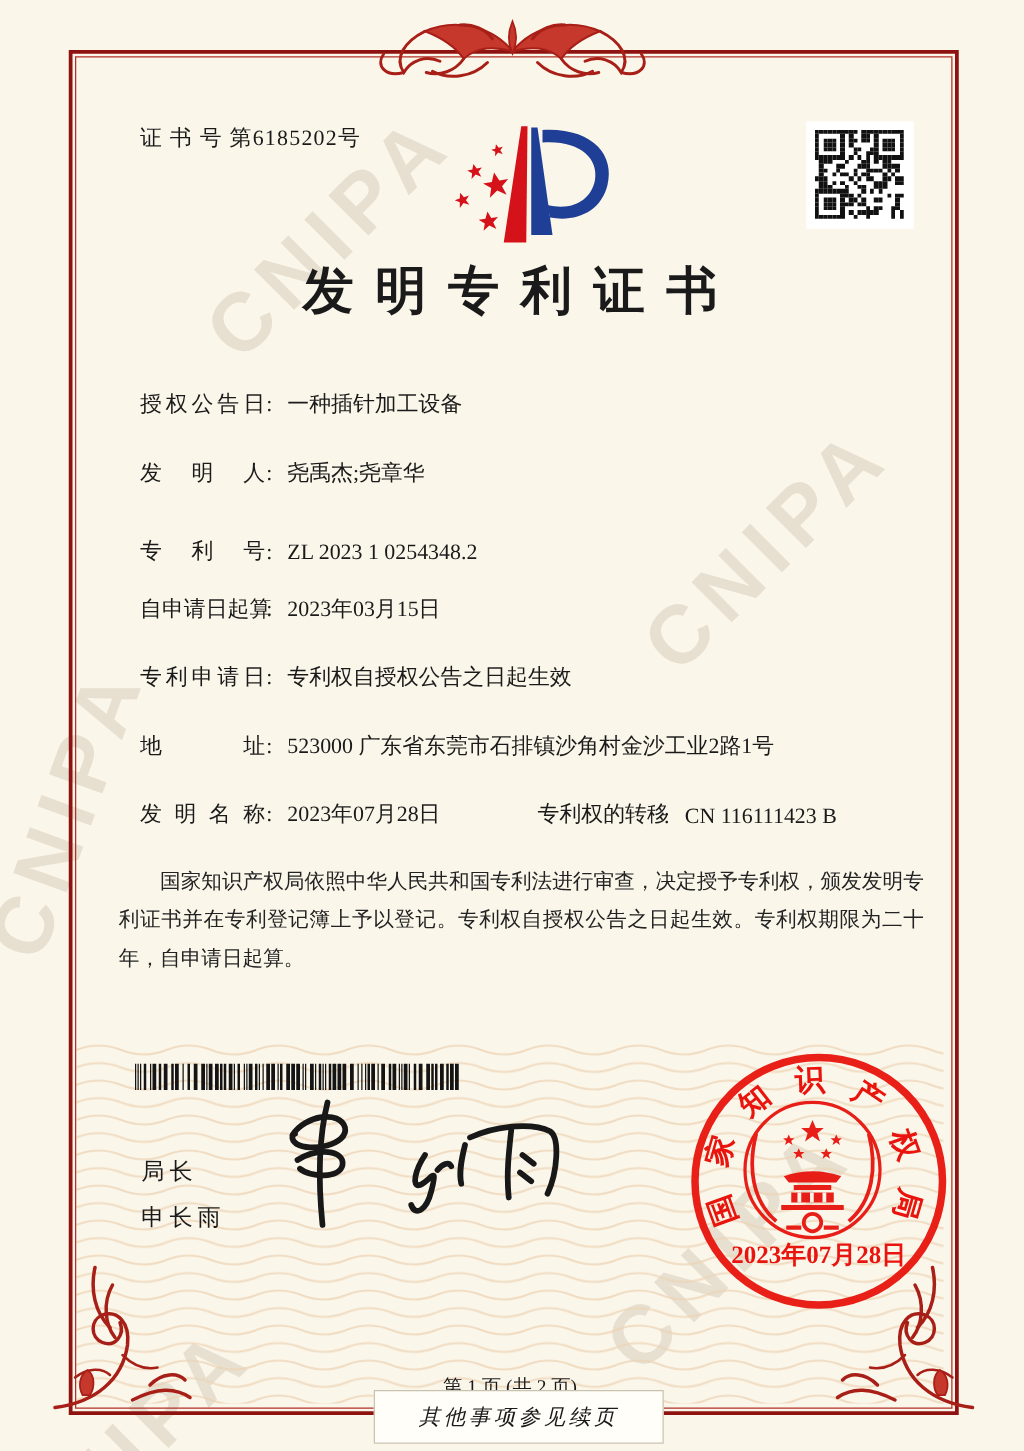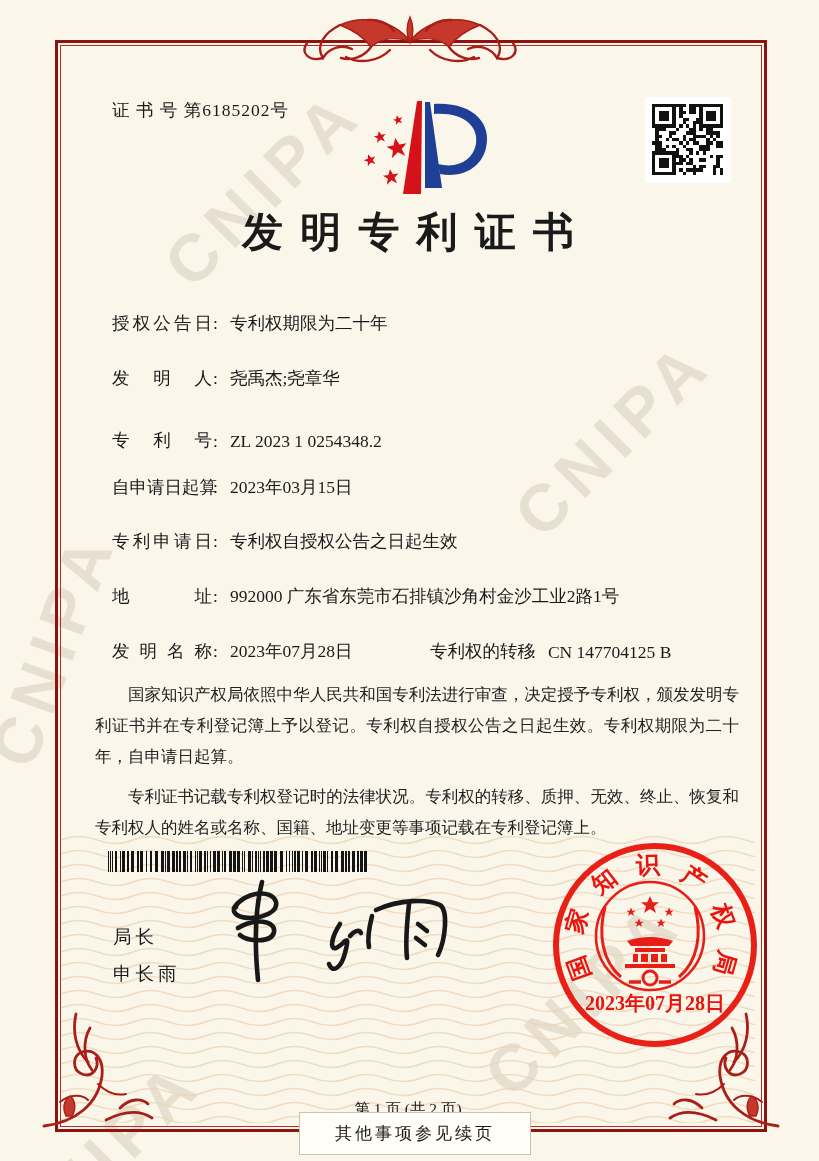--- a/index.html
+++ b/index.html
@@ -26,40 +26,40 @@
          letter-spacing:0.42em;text-indent:0.42em;z-index:4;}
   
   .row{position:absolute;left:112px;font-size:17.5px;z-index:4;white-space:nowrap;}
   .lbl{display:inline-block;width:100px;text-align:justify;text-align-last:justify;vertical-align:bottom;}
   .col{margin-left:1px;}
   .val{margin-left:12px;}
   #grant2{position:absolute;left:318px;top:0;}
   
   #paras{left:95px;top:672px;width:644px;font-size:16.5px;line-height:1.88;
          text-align:justify;z-index:4;color:#222;}
-  #paras p{margin:7px 0 9px 0;text-indent:2em;}
+  #paras p{margin:17px 0 9px 0;text-indent:2em;}
   
   #barcode{left:108px;top:851px;width:264px;height:21px;z-index:4;}
   #barcode i{position:absolute;top:0;height:21px;background:#141414;}
   
   #signer-title{left:113px;top:924px;font-size:18.5px;letter-spacing:4px;z-index:4;}
   #signer-name{left:113px;top:961px;font-size:18.5px;letter-spacing:4px;z-index:4;}
   #signature{left:212px;top:876px;z-index:5;}
   
   #seal{left:551px;top:841px;width:208px;height:208px;z-index:6;}
   #sealring{position:absolute;left:2px;top:2px;width:192px;height:192px;border:6.5px solid #e8140d;
             border-radius:50%;opacity:.95;}
   .sealch{position:absolute;font-size:24px;font-weight:bold;color:#e8140d;width:28px;height:28px;
           text-align:center;line-height:28px;font-family:"Liberation Serif",serif;}
   #sealdate{position:absolute;left:0;top:149px;width:208px;text-align:center;font-size:20px;
             font-weight:bold;color:#e8140d;letter-spacing:0px;font-family:"Liberation Serif",serif;}
   
   #pageno{left:55px;top:1080px;width:706px;text-align:center;font-size:15.5px;z-index:4;margin-top:19px;}
   #notice{left:299px;top:1112px;width:230px;height:41px;background:#fffef8;border:1px solid #c9c2ae;
-          z-index:7;text-align:center;line-height:41px;font-size:17px;letter-spacing:3px;}
+          z-index:7;text-align:center;line-height:41px;font-size:17px;letter-spacing:3px;font-style:italic;}
   svg{display:block;}
 </style>
 </head>
 <body>
 
 <div class="wm" style="left:140px;top:150px;transform:rotate(-45deg)">CNIPA</div>
 <div class="wm" style="left:490px;top:400px;transform:rotate(-45deg)">CNIPA</div>
 <div class="wm" style="left:-70px;top:610px;transform:rotate(-70deg)">CNIPA</div>
 <div class="wm" style="left:460px;top:960px;transform:rotate(-45deg)">CNIPA</div>
 <div class="wm" style="left:-20px;top:1120px;transform:rotate(-45deg)">CNIPA</div>
@@ -575,47 +575,46 @@
       <i></i>
       <i class="on"></i>
       <i></i>
       <i class="on"></i>
     </div>
   </div>
 
 <div id="title" class="abs">发明专利证书</div>
 
 <div class="row" style="top:311px">
-  <span class="lbl">授权公告日</span><span class="col">:</span><span class="val">专利权期限为二十年</span>
+  <span class="lbl">授权公告日</span><span class="col">:</span><span class="val">一种插针加工设备</span>
 </div>
 <div class="row" style="top:366px">
   <span class="lbl">发明人</span><span class="col">:</span><span class="val">尧禹杰;尧章华</span>
 </div>
 <div class="row" style="top:428px">
   <span class="lbl">专利号</span><span class="col">:</span><span class="val">ZL 2023 1 0254348.2</span>
 </div>
 <div class="row" style="top:475px">
   <span class="lbl">自申请日起算</span><span class="col">:</span><span class="val">2023年03月15日</span>
 </div>
 <div class="row" style="top:529px">
   <span class="lbl">专利申请日</span><span class="col">:</span><span class="val">专利权自授权公告之日起生效</span>
 </div>
 <div class="row" style="top:584px">
-  <span class="lbl">地址</span><span class="col">:</span><span class="val">992000 广东省东莞市石排镇沙角村金沙工业2路1号</span>
+  <span class="lbl">地址</span><span class="col">:</span><span class="val">523000 广东省东莞市石排镇沙角村金沙工业2路1号</span>
 </div>
 <div class="row" style="top:639px">
   <span class="lbl">发明名称</span><span class="col">:</span><span class="val">2023年07月28日</span>
   <span id="grant2">
-    <span class="lbl">专利权的转移</span><span class="col">:</span><span class="val">CN 147704125 B</span>
+    <span class="lbl">专利权的转移</span><span class="col">:</span><span class="val">CN 116111423 B</span>
   </span>
 </div>
 
 <div id="paras" class="abs">
   <p>国家知识产权局依照中华人民共和国专利法进行审查，决定授予专利权，颁发发明专利证书并在专利登记簿上予以登记。专利权自授权公告之日起生效。专利权期限为二十年，自申请日起算。</p>
-  <p>专利证书记载专利权登记时的法律状况。专利权的转移、质押、无效、终止、恢复和专利权人的姓名或名称、国籍、地址变更等事项记载在专利登记簿上。</p>
 </div>
 
 <div id="barcode" class="abs">
     <i style="left:0px;width:1px"></i>
     <i style="left:2px;width:1px"></i>
     <i style="left:4px;width:1px"></i>
     <i style="left:7px;width:2px"></i>
     <i style="left:12px;width:1px"></i>
     <i style="left:14px;width:3px"></i>
     <i style="left:19px;width:2px"></i>

